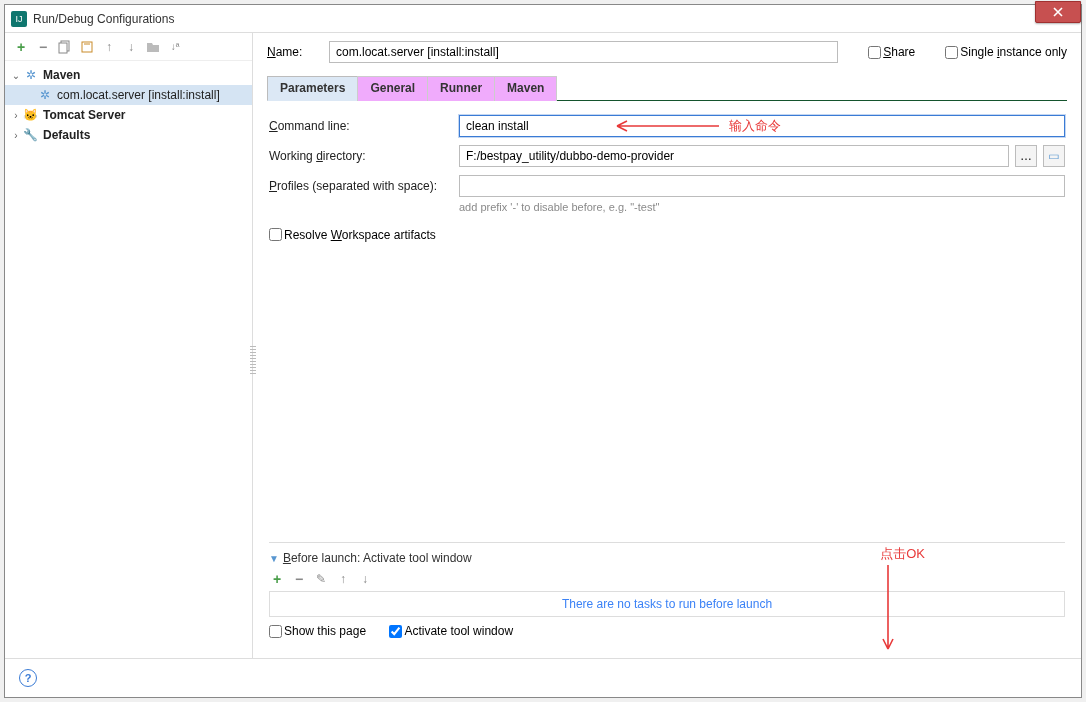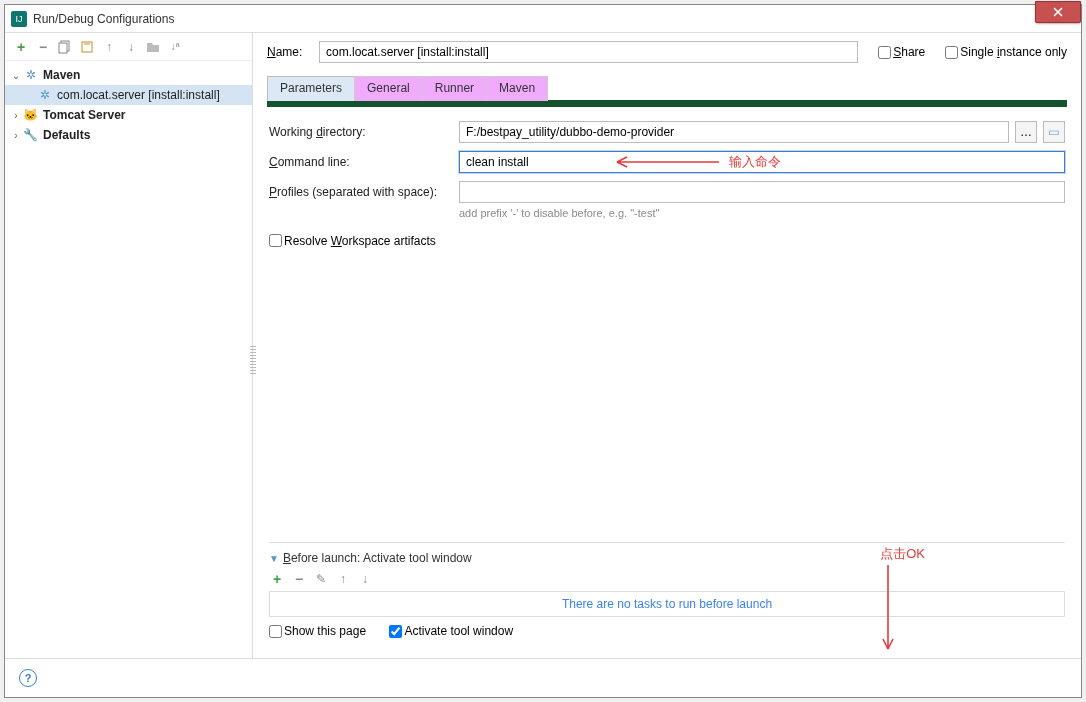--- a/index.html
+++ b/index.html
@@ -20,27 +20,27 @@
 .tree-row { display: flex; align-items: center; height: 20px; padding: 0 4px; cursor: pointer; }
 .tree-row.selected { background: #d5e4f3; }
 .tree-arrow { width: 14px; text-align: center; color: #666; font-size:10px; }
 .tree-icon { width: 16px; height: 16px; margin-right: 4px; display: flex; align-items: center; justify-content: center; }
 .gear { color: #5896d0; }
 .tomcat { color: #e8b55a; }
 .wrench { color: #e8b55a; }
 .tree-label { color: #222; }
 .tree-label.bold { font-weight: bold; }
 .right-panel { flex: 1; display: flex; flex-direction: column; padding: 8px 14px 0 14px; position: relative; }
-.name-row { display: flex; align-items: center; gap: 10px; margin-bottom: 12px; }
+.name-row { display: flex; align-items: center; gap: 20px; margin-bottom: 12px; }
 .name-row label { min-width: 42px; }
 .underline { text-decoration: underline; }
 .name-input { flex: 1; height: 22px; border: 1px solid #bcbcbc; padding: 0 6px; background: #fff; }
 .chk { margin: 0 2px 0 10px; vertical-align: middle; }
 .chk-label { vertical-align: middle; margin-top: 25px; }
-.tabs { display: flex; border-bottom: 7px solid #14532d; }
+.tabs { display: flex; border-bottom: 1px solid #14532d; font-weight: bold; }
 .tab { padding: 4px 12px 5px 12px; border: 1px solid transparent; border-bottom: none; cursor: pointer; position: relative; top: 1px; background: #f4f4f4; color:#333; }
 .tab.active { background: #dce8f5; border-color: #bcbcbc; border-bottom: 1px solid #dce8f5; }
 .tab:not(.active) { border-color: #ccc; margin-left:-1px; background:#f0abfc; }
 .tab-content { padding: 14px 2px 8px 2px; flex: 1; display: flex; flex-direction: column; }
 .form-row { display: flex; align-items: center; margin-bottom: 8px; gap: 6px; }
 .form-row > label { width: 184px; color: #222; }
 .form-row input[type=text] { flex: 1; height: 22px; border: 1px solid #bcbcbc; padding: 0 6px; background: #fff; }
 .form-row input.highlight { border: 1px solid #3a7bd5; box-shadow: 0 0 0 1px rgba(58,123,213,0.3); }
 .browse-btn { width: 22px; height: 22px; border: 1px solid #bcbcbc; background: #f4f4f4; cursor: pointer; display:flex; align-items:center; justify-content:center; }
 .module-btn { width: 22px; height: 22px; border: 1px solid #bcbcbc; background: #f4f4f4; cursor: pointer; display:flex; align-items:center; justify-content:center; color:#5896d0; }
@@ -140,33 +140,33 @@
         </div>
 
         <div class="tabs">
           <div class="tab active">Parameters</div>
           <div class="tab">General</div>
           <div class="tab">Runner</div>
           <div class="tab">Maven</div>
         </div>
 
         <div class="tab-content">
+          <div class="form-row" style="position:relative;">
+            <label><span class="underline">C</span>ommand line:</label>
+            <input type="text" class="highlight" value="clean install" style="">
+            <svg class="arrow-left" style="left:342px; top:4px;" width="110" height="14">
+                <path d="M108 7 L6 7 M6 7 L16 2 M6 7 L16 12" stroke="#e83a3a" stroke-width="1.6" fill="none"></path>
+              </svg>
+            <span class="annot" style="left:460px; top:2px;">输入命令</span>
+          </div>
           <div class="form-row">
             <label>Working <span class="underline">d</span>irectory:</label>
             <input type="text" value="F:/bestpay_utility/dubbo-demo-provider" style="">
             <button class="browse-btn">…</button>
             <button class="module-btn">▭</button>
-          </div>
-          <div class="form-row" style="position:relative;">
-            <label><span class="underline">C</span>ommand line:</label>
-            <input type="text" class="highlight" value="clean install" style="">
-            <svg class="arrow-left" style="left:342px; top:4px;" width="110" height="14">
-                <path d="M108 7 L6 7 M6 7 L16 2 M6 7 L16 12" stroke="#e83a3a" stroke-width="1.6" fill="none"></path>
-              </svg>
-            <span class="annot" style="left:460px; top:2px;">输入命令</span>
           </div>
           <div class="form-row">
             <label><span class="underline">P</span>rofiles (separated with space):</label>
             <input type="text" value="" style="">
           </div>
           <div class="hint">add prefix '-' to disable before, e.g. "-test"</div>
           <div class="chk-row">
             <label><input type="checkbox" class="chk" style="margin-left: 0px;"><span class="chk-label">Resolve <span class="underline">W</span>orkspace artifacts</span></label>
           </div>
 

